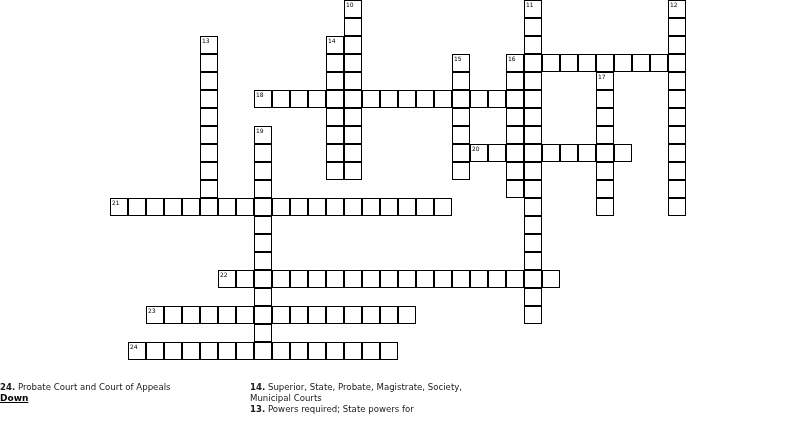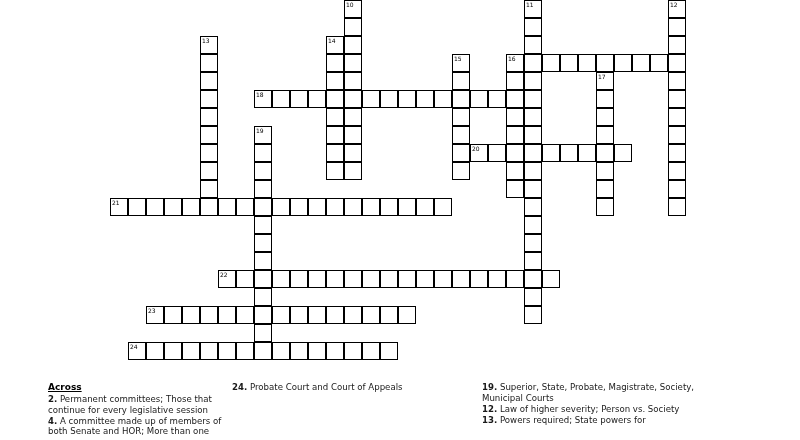--- a/index.html
+++ b/index.html
@@ -279,26 +279,21 @@
     <div class="cell" style="left: 272px; top: 342px; width: 18px; height: 18px;"></div>
     <div class="cell" style="left: 290px; top: 342px; width: 18px; height: 18px;"></div>
     <div class="cell" style="left: 308px; top: 342px; width: 18px; height: 18px;"></div>
     <div class="cell" style="left: 326px; top: 342px; width: 18px; height: 18px;"></div>
     <div class="cell" style="left: 344px; top: 342px; width: 18px; height: 18px;"></div>
     <div class="cell" style="left: 362px; top: 342px; width: 18px; height: 18px;"></div>
     <div class="cell" style="left: 380px; top: 342px; width: 18px; height: 18px;"></div>
   </div>
 
 <div id="clues">
-  <div class="clue-col col1">
-    <div class="sec-head">Across</div>
-    <div class="clue"><b>2.</b> <span>Permanent committees; Those that continue for every legislative session</span></div>
-    <div class="clue"><b>4.</b> <span>A committee made up of members of both Senate and HOR; More than one</span></div>
-  </div>
   <div class="clue-col col2">
     <div class="clue"><b>24.</b> <span>Probate Court and Court of Appeals</span></div>
+    <div class="sec-head">Down</div>
   </div>
   <div class="clue-col col3">
-    <div class="clue"><b>19.</b> <span>Superior, State, Probate, Magistrate, Society, Municipal Courts</span></div>
-    <div class="clue"><b>12.</b> <span>Law of higher severity; Person vs. Society</span></div>
+    <div class="clue"><b>14.</b> <span>Superior, State, Probate, Magistrate, Society, Municipal Courts</span></div>
     <div class="clue"><b>13.</b> <span>Powers required; State powers for</span></div>
   </div>
 </div>
 
 </body></html>

